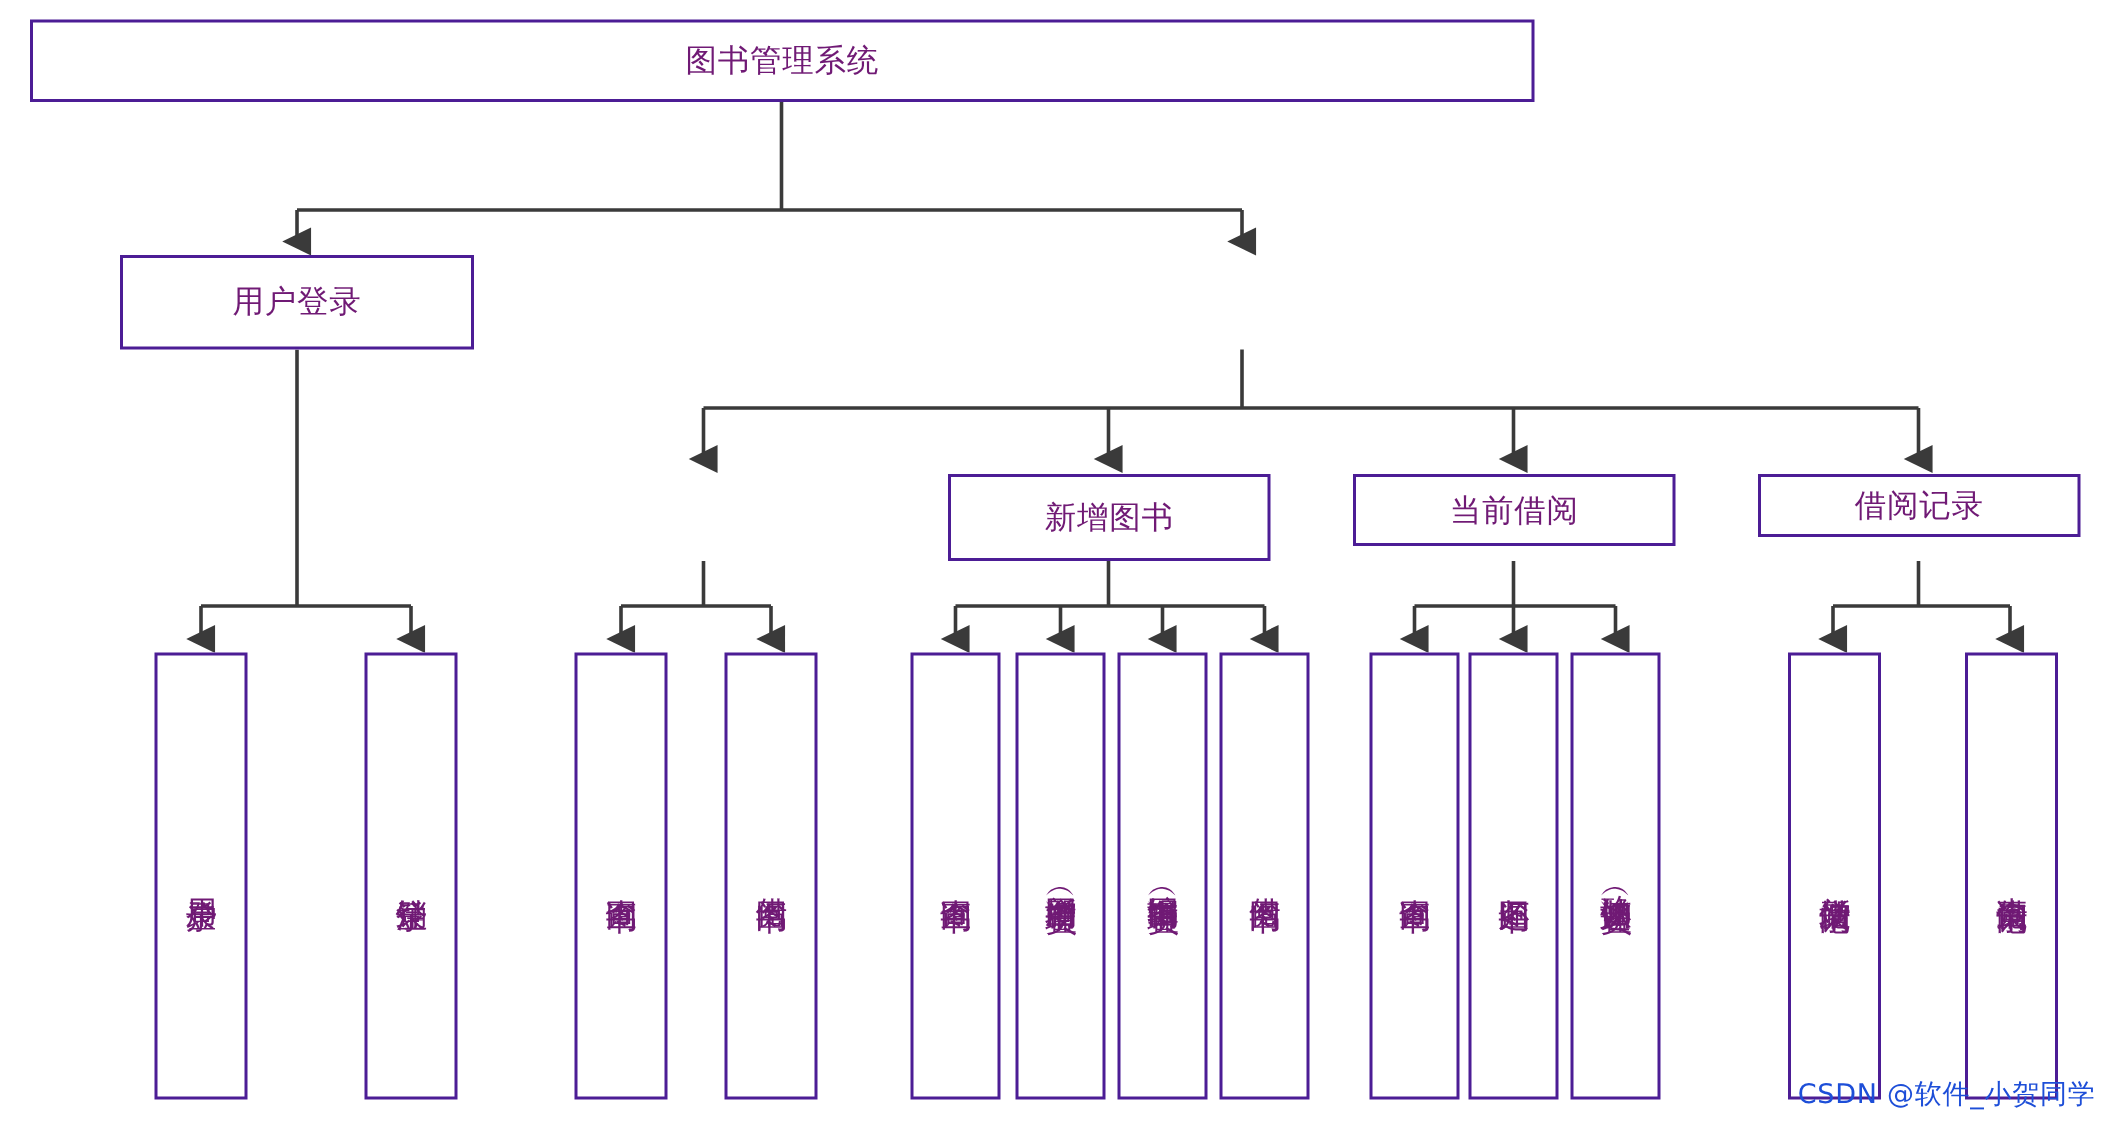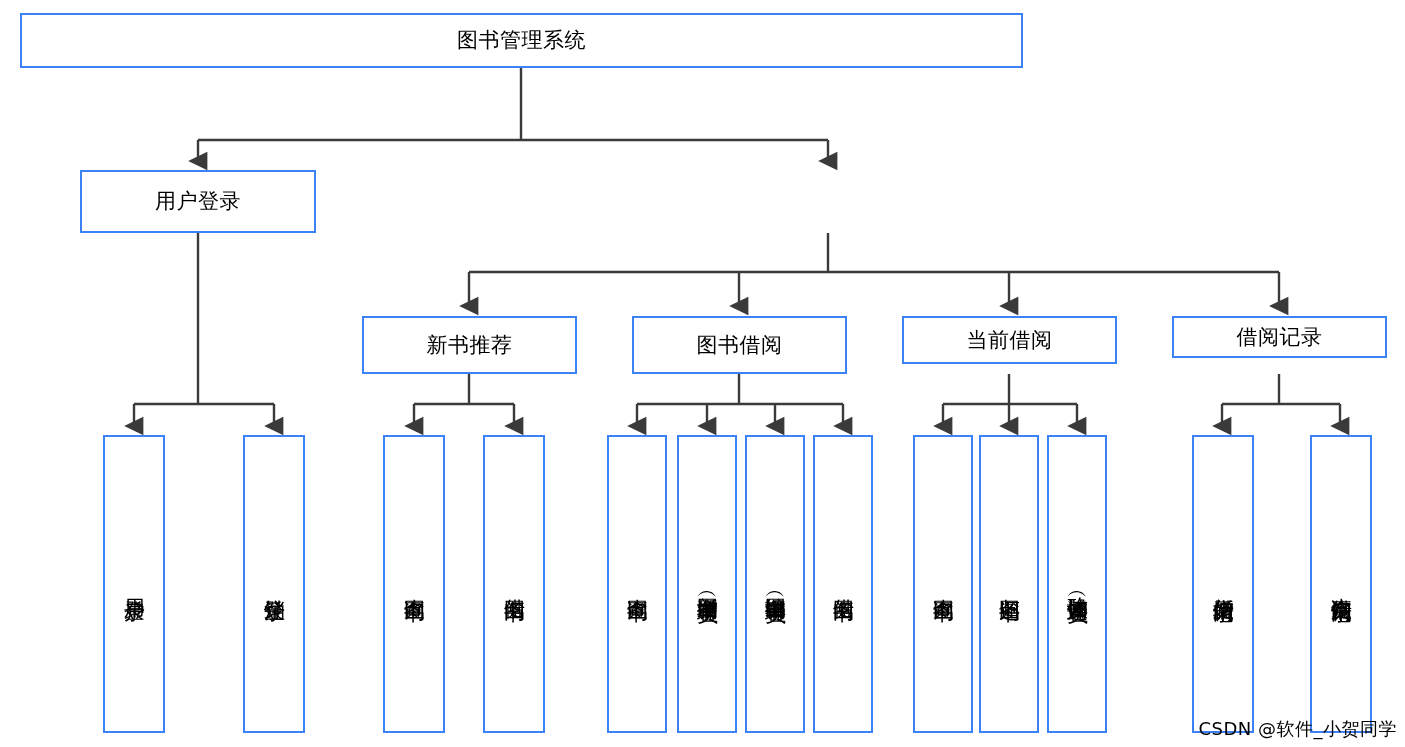--- a/index.html
+++ b/index.html
@@ -23,25 +23,25 @@
     left: 0;
     top: 0;
     width: 1405px;
     height: 747px;
     pointer-events: none;
   }
   .node {
     position: absolute;
     box-sizing: border-box;
     background: #ffffff;
-    border: 2px solid #3b82f6;
+    border: 2px solid #4c1d95;
     display: flex;
     align-items: center;
     justify-content: center;
-    color: #000000;
+    color: #701a75;
     z-index: 2;
   }
   .node-h {
     font-size: 21px;
     line-height: 1.15;
     letter-spacing: 0.5px;
     white-space: nowrap;
   }
   .node-v {
     font-size: 21px;
@@ -57,21 +57,21 @@
     writing-mode: vertical-rl;
     text-orientation: upright;
     display: block;
     text-align: center;
   }
   .watermark {
     position: absolute;
     right: 8px;
     bottom: 6px;
     font-size: 18px;
-    color: #000000;
+    color: #1d4ed8;
     letter-spacing: 0.5px;
     z-index: 3;
     white-space: nowrap;
   }
 </style>
 </head>
 <body>
 
 <div id="canvas">
 
@@ -127,25 +127,22 @@
   </svg>
 
   <div class="node node-h" style="left:20px; top:13px; width:1003px; height:55px;">
     <span>图书管理系统</span>
   </div>
 
   <div class="node node-h" style="left:80px; top:170px; width:236px; height:63px;">
     <span>用户登录</span>
   </div>
 
-  <div class="node node-h" style="left:362px; top:316px; width:215px; height:58px;">
-    <span>新书推荐</span>
-  </div>
   <div class="node node-h" style="left:632px; top:316px; width:215px; height:58px;">
-    <span>图书借阅</span>
+    <span>新增图书</span>
   </div>
   <div class="node node-h" style="left:902px; top:316px; width:215px; height:48px;">
     <span>当前借阅</span>
   </div>
   <div class="node node-h" style="left:1172px; top:316px; width:215px; height:42px;">
     <span>借阅记录</span>
   </div>
 
   <div class="node node-v" style="left:103px; top:435px; width:62px; height:298px;">
     <span class="vtext">用户登录</span>

